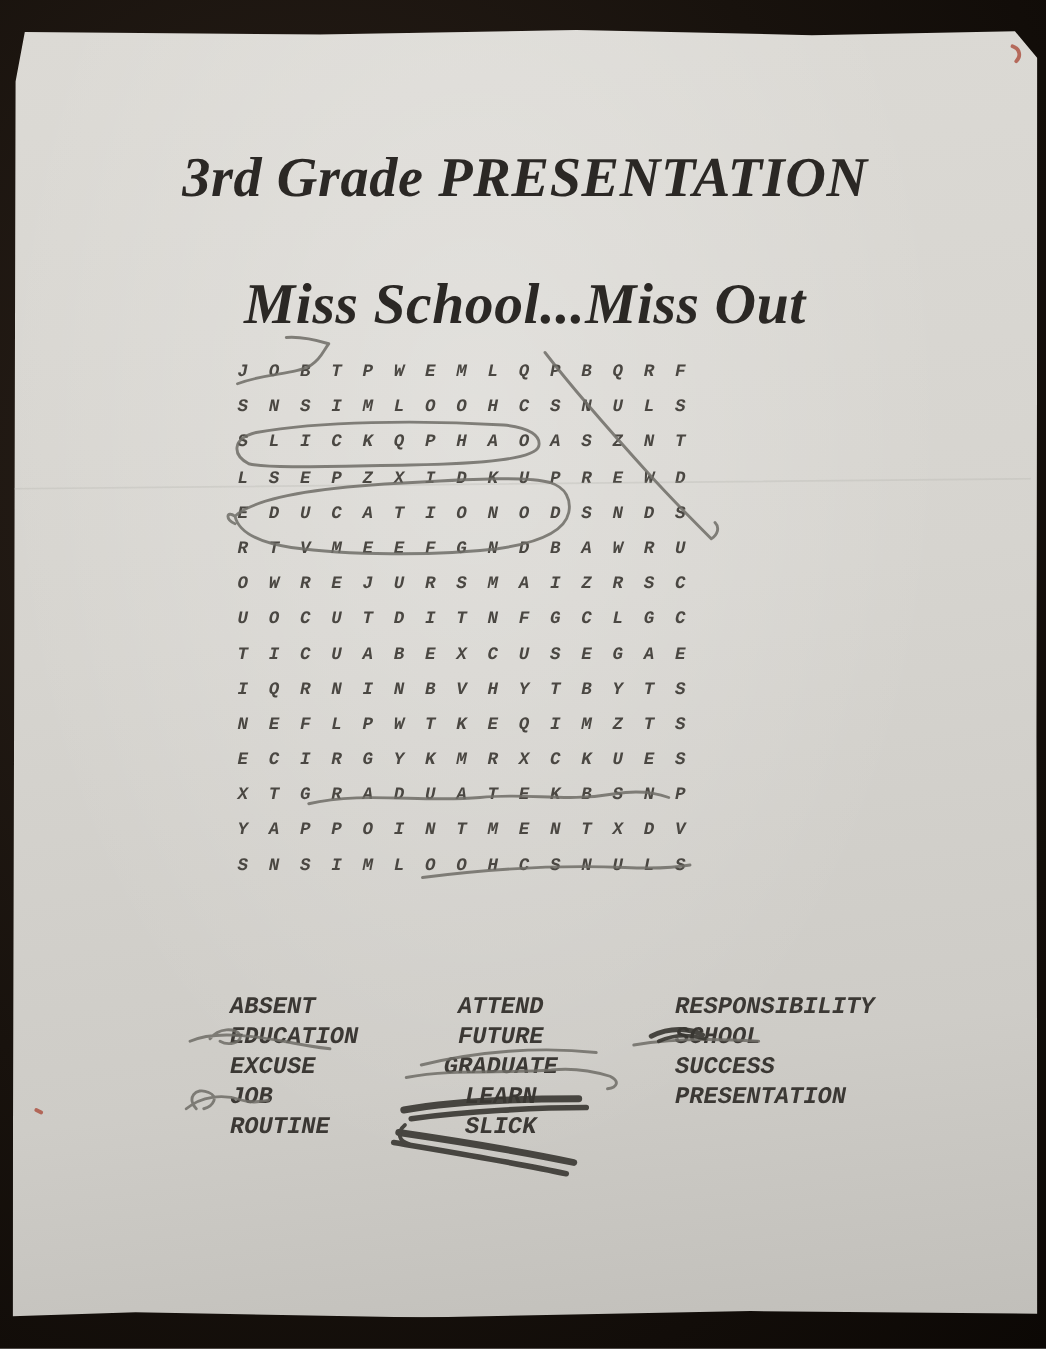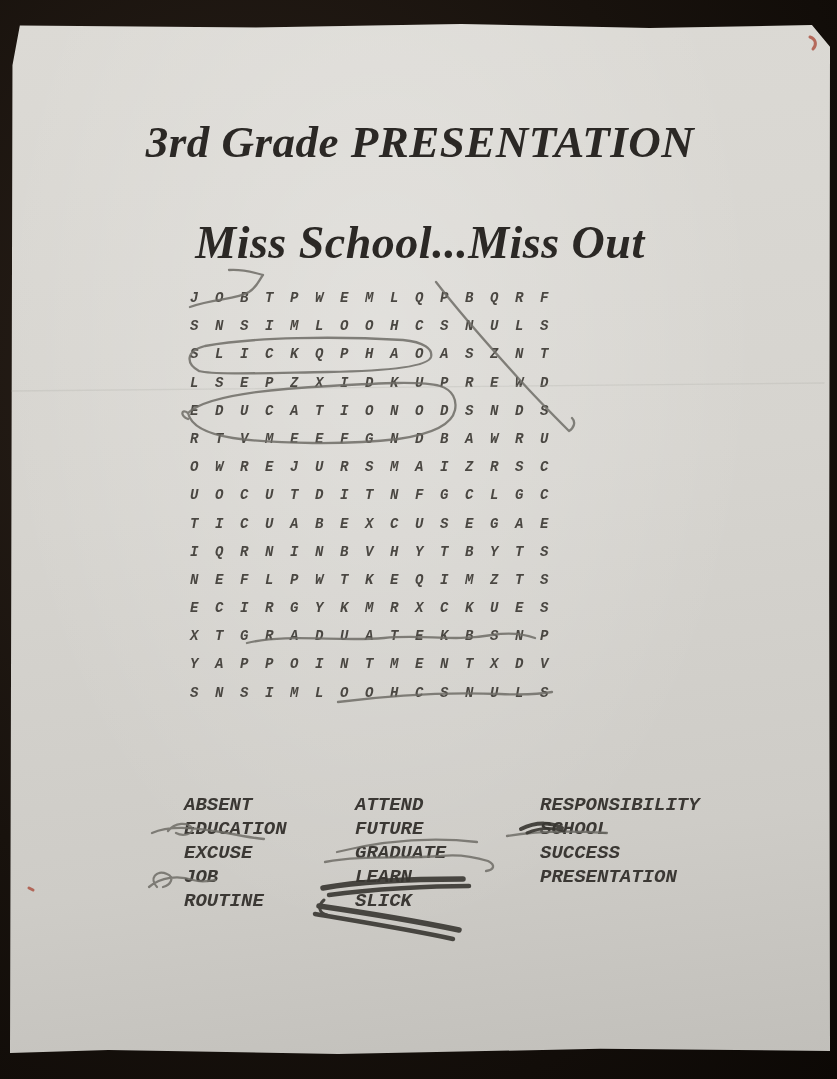--- a/index.html
+++ b/index.html
@@ -31,21 +31,21 @@
     letter-spacing:16.6px;white-space:nowrap;
   }
   .grid .grow{height:28.2px;line-height:28.2px;}
   .wordlist{position:absolute;top:769px;left:0;width:100%;}
   .wcol{
     position:absolute;top:0;
     font-family:"Liberation Mono","DejaVu Sans Mono",monospace;
     font-size:19px;font-weight:700;color:#3b3834;white-space:nowrap;
   }
   .wcol .word{height:24px;line-height:24px;margin-left:24px;}
-  .wcol1{left:150px;} .wcol2{left:321px;} .wcol3{left:506px;}
+  .wcol1{left:150px;} .wcol2{left:321px;text-align:center;} .wcol3{left:506px;}
   svg.marks{position:absolute;left:0;top:0;z-index:5;pointer-events:none;}
   svg.marks path{fill:none;stroke-linecap:round;stroke-linejoin:round;}
 </style>
 </head>
 <body>
 
 <div class="paper">
   <div class="title1">3rd Grade PRESENTATION</div>
   <div class="title2">Miss School...Miss Out</div>
   <div class="grid">

